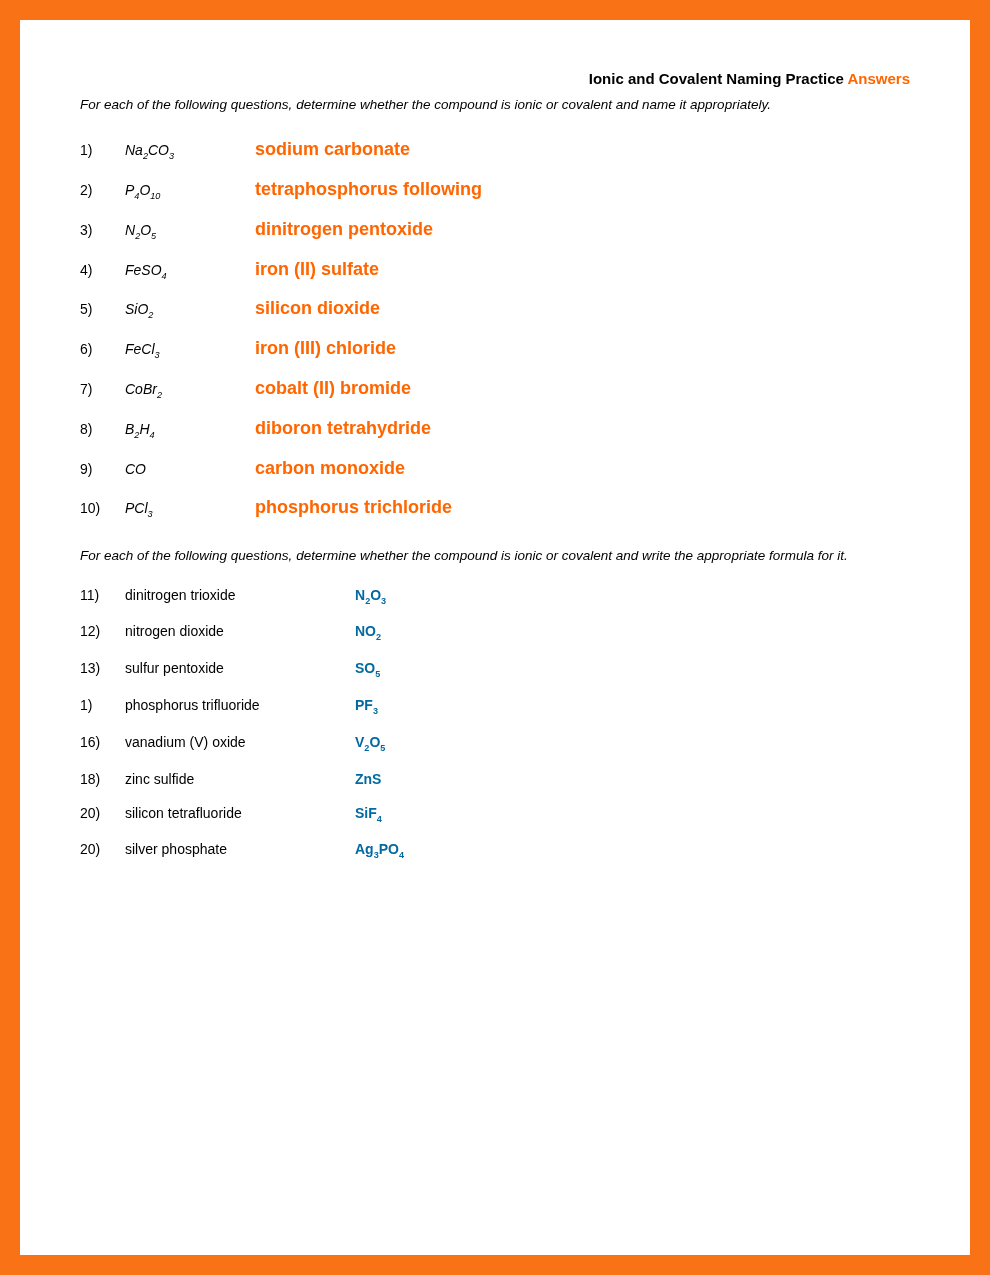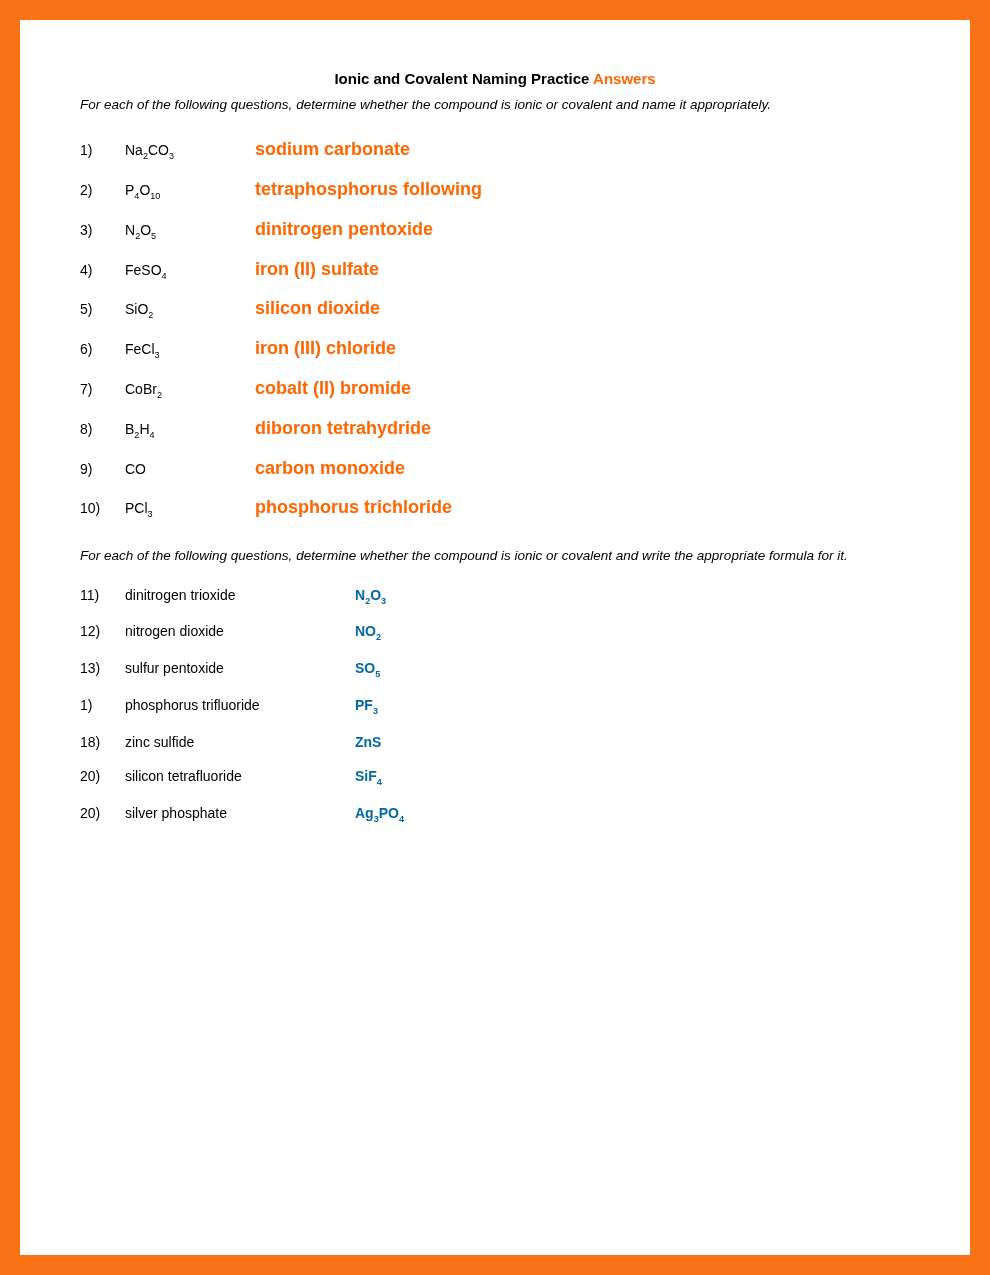--- a/index.html
+++ b/index.html
@@ -13,21 +13,21 @@
       font-family: Arial, sans-serif;
     }
     .page {
       background: white;
       width: 950px;
       min-height: 1235px;
       padding: 50px 60px;
       position: relative;
     }
     .title {
-      text-align: center;
+      text-align: right;
       font-size: 15px;
       font-weight: bold;
       margin-bottom: 8px;
     }
     .title .answers {
       color: #ff6600;
     }
     .instructions {
       font-style: italic;
       font-size: 13.5px;
@@ -43,20 +43,21 @@
     .num {
       width: 45px;
       flex-shrink: 0;
       color: #000;
     }
     .formula {
       width: 130px;
       flex-shrink: 0;
       color: #000;
       font-size: 14px;
+      font-style: italic;
     }
     .answer {
       color: #ff6600;
       font-weight: bold;
       font-size: 18px;
     }
     .section-break {
       margin: 28px 0 20px 0;
       font-style: italic;
       font-size: 13.5px;
@@ -154,20 +155,25 @@
     <span class="num">13)</span>
     <span class="name-col">sulfur pentoxide</span>
     <span class="formula-answer">SO<sub>5</sub></span>
   </div>
   <div class="question-row">
     <span class="num">1)</span>
     <span class="name-col">phosphorus trifluoride</span>
     <span class="formula-answer">PF<sub>3</sub></span>
   </div>
   <div class="question-row">
+    <span class="num">16)</span>
+    <span class="name-col">vanadium (V) oxide</span>
+    <span class="formula-answer">V<sub>2</sub>O<sub>5</sub></span>
+  </div>
+  <div class="question-row">
     <span class="num">18)</span>
     <span class="name-col">zinc sulfide</span>
     <span class="formula-answer">ZnS</span>
   </div>
   <div class="question-row">
     <span class="num">20)</span>
     <span class="name-col">silicon tetrafluoride</span>
     <span class="formula-answer">SiF<sub>4</sub></span>
   </div>
   <div class="question-row">

